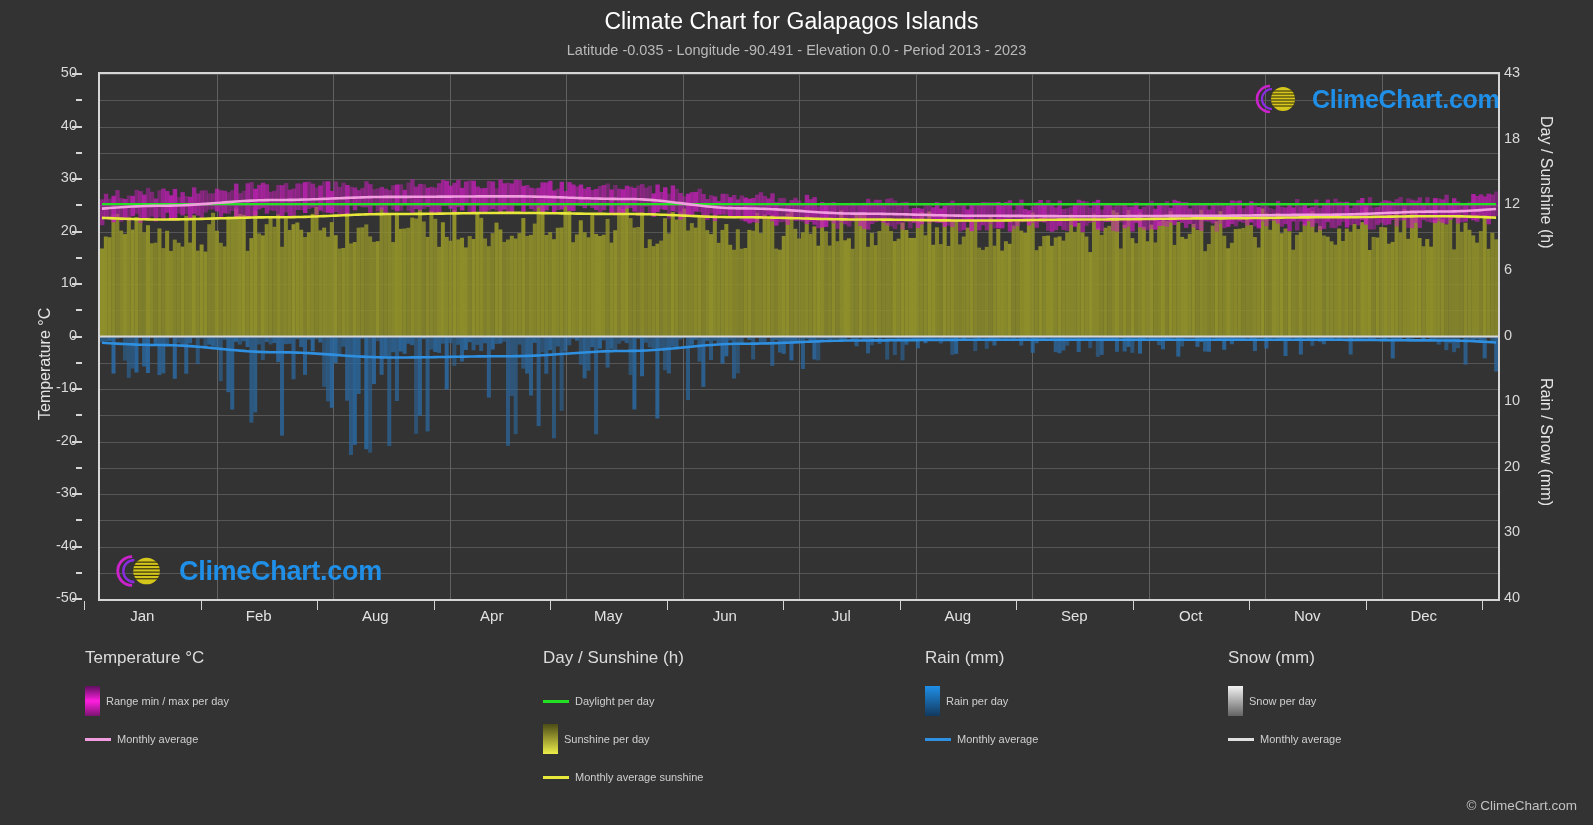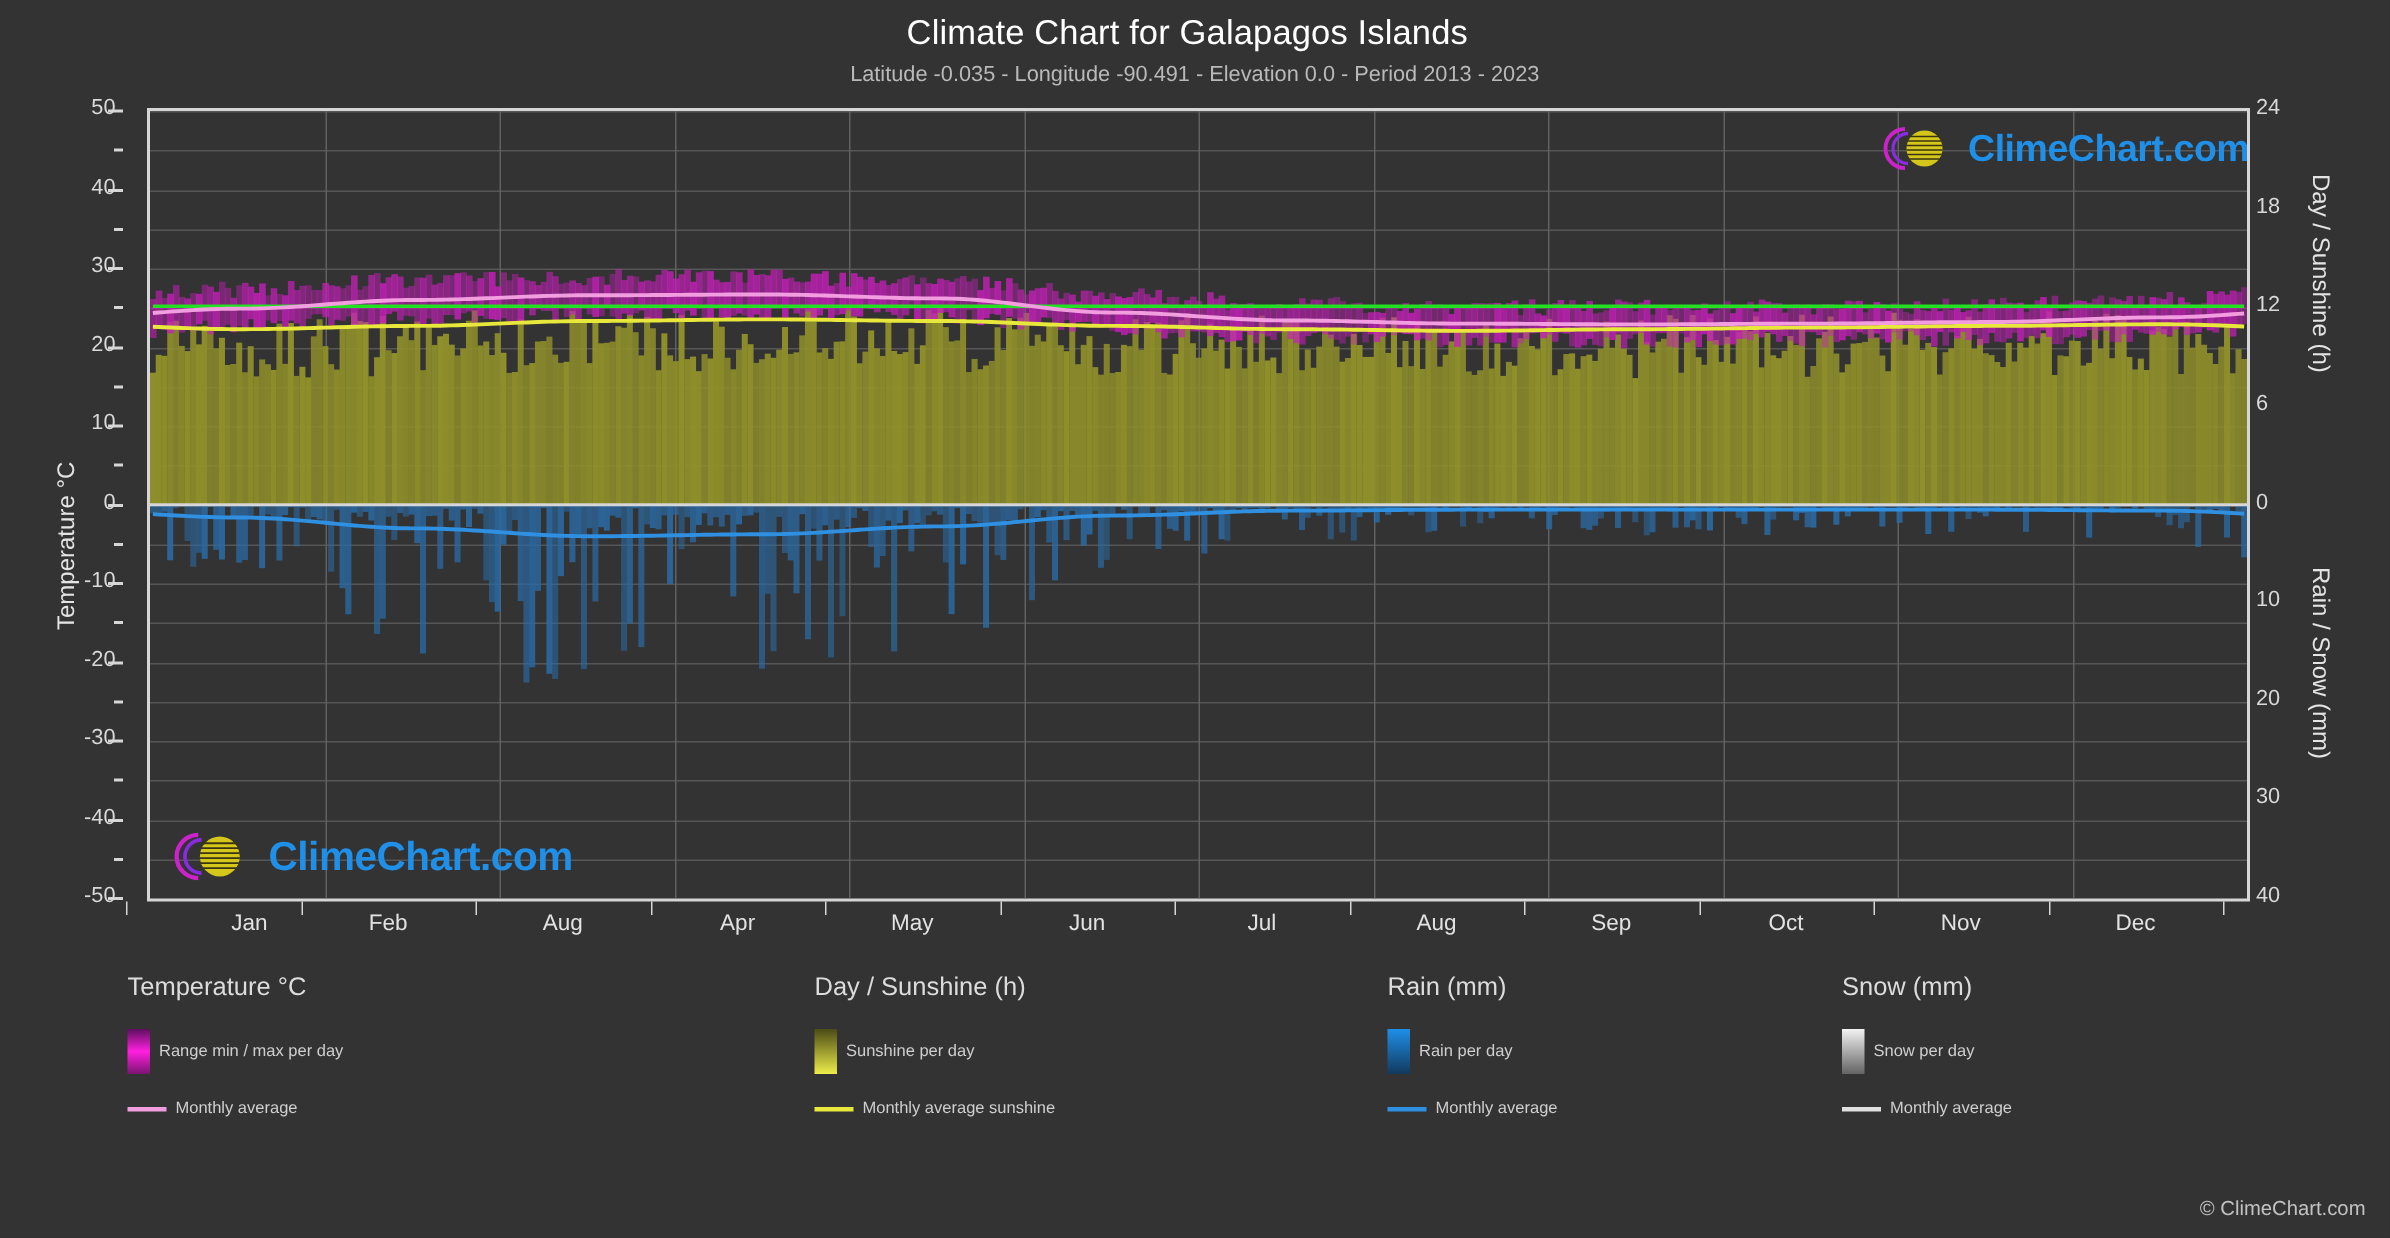--- a/index.html
+++ b/index.html
@@ -218,21 +218,21 @@
     <div class="tick-mark-left minor" style="top: 466.75px;"></div>
     <div class="tick-mark-left" style="top: 493px;"></div>
     <div class="tick-label-left" style="top: 484px;">-30</div>
     <div class="tick-mark-left minor" style="top: 519.25px;"></div>
     <div class="tick-mark-left" style="top: 545.5px;"></div>
     <div class="tick-label-left" style="top: 536.5px;">-40</div>
     <div class="tick-mark-left minor" style="top: 571.75px;"></div>
     <div class="tick-mark-left" style="top: 598px;"></div>
     <div class="tick-label-left" style="top: 589px;">-50</div>
     <div class="tick-mark-right" style="top: 73px;"></div>
-    <div class="tick-label-right" style="top: 64px;">24</div>
+    <div class="tick-label-right" style="top: 64px;">43</div>
     <div class="tick-mark-right minor" style="top: 89.4062px;"></div>
     <div class="tick-mark-right minor" style="top: 105.812px;"></div>
     <div class="tick-mark-right minor" style="top: 122.219px;"></div>
     <div class="tick-mark-right" style="top: 138.625px;"></div>
     <div class="tick-label-right" style="top: 129.625px;">18</div>
     <div class="tick-mark-right minor" style="top: 155.031px;"></div>
     <div class="tick-mark-right minor" style="top: 171.438px;"></div>
     <div class="tick-mark-right minor" style="top: 187.844px;"></div>
     <div class="tick-mark-right" style="top: 204.25px;"></div>
     <div class="tick-label-right" style="top: 195.25px;">12</div>
@@ -1459,21 +1459,21 @@
           <line x1="21.5" y1="21" x2="44.5" y2="21"></line>
           <line x1="22.5" y1="24" x2="43.5" y2="24"></line>
         </g>
       </g>
     </svg>
     <span class="wm-text">ClimeChart.com</span>
   </div>
 </div>
 
 <div id="months-layer">
-    <div class="month-label" style="left: 142.25px; margin-left: 24px;">Jan</div>
+    <div class="month-label" style="left: 142.25px;">Jan</div>
     <div class="month-label" style="left: 258.75px;">Feb</div>
     <div class="month-label" style="left: 375.25px;">Aug</div>
     <div class="month-label" style="left: 491.75px;">Apr</div>
     <div class="month-label" style="left: 608.25px;">May</div>
     <div class="month-label" style="left: 724.75px;">Jun</div>
     <div class="month-label" style="left: 841.25px;">Jul</div>
     <div class="month-label" style="left: 957.75px;">Aug</div>
     <div class="month-label" style="left: 1074.25px;">Sep</div>
     <div class="month-label" style="left: 1190.75px;">Oct</div>
     <div class="month-label" style="left: 1307.25px;">Nov</div>
@@ -1503,20 +1503,24 @@
     </div>
     <div class="legend-row">
       <span class="swatch-line ln-temp-avg"></span>
       <span class="legend-label">Monthly average</span>
     </div>
   </div>
 
   <div class="legend-col" id="legend-daysunshine" style="left:543px;">
     <div class="legend-heading">Day / Sunshine (h)</div>
     <div class="legend-row">
+      <span class="swatch-line ln-daylight"></span>
+      <span class="legend-label">Daylight per day</span>
+    </div>
+    <div class="legend-row">
       <span class="swatch-box sw-sunshine"></span>
       <span class="legend-label">Sunshine per day</span>
     </div>
     <div class="legend-row">
       <span class="swatch-line ln-sun-avg"></span>
       <span class="legend-label">Monthly average sunshine</span>
     </div>
   </div>
 
   <div class="legend-col" id="legend-rain" style="left:925px;">

